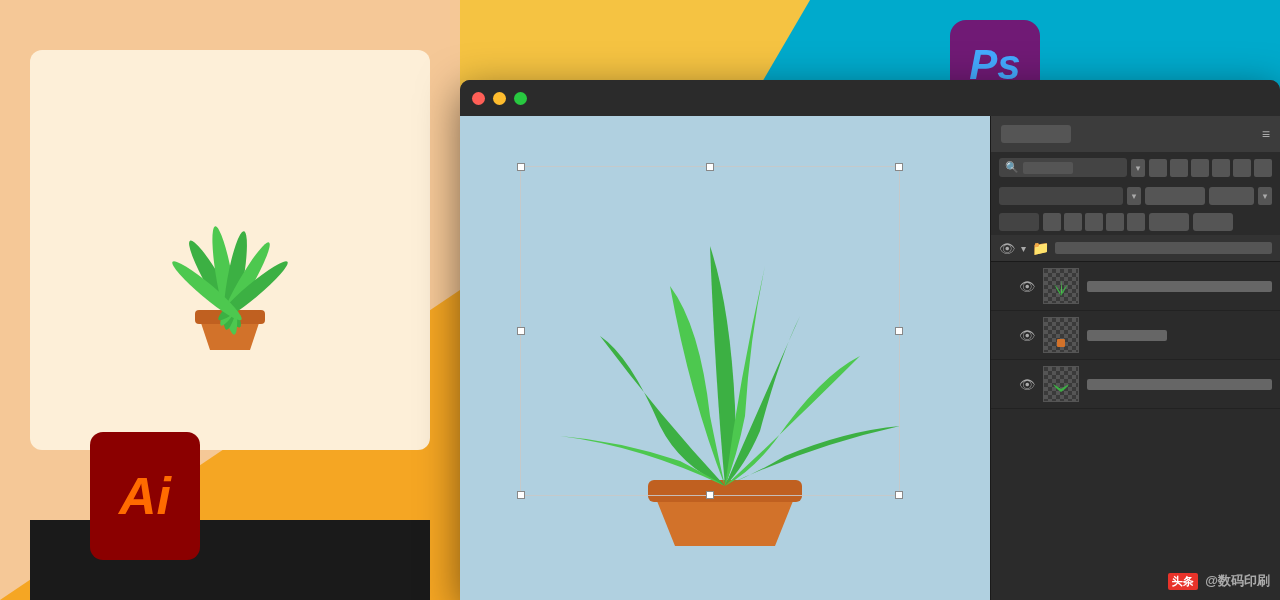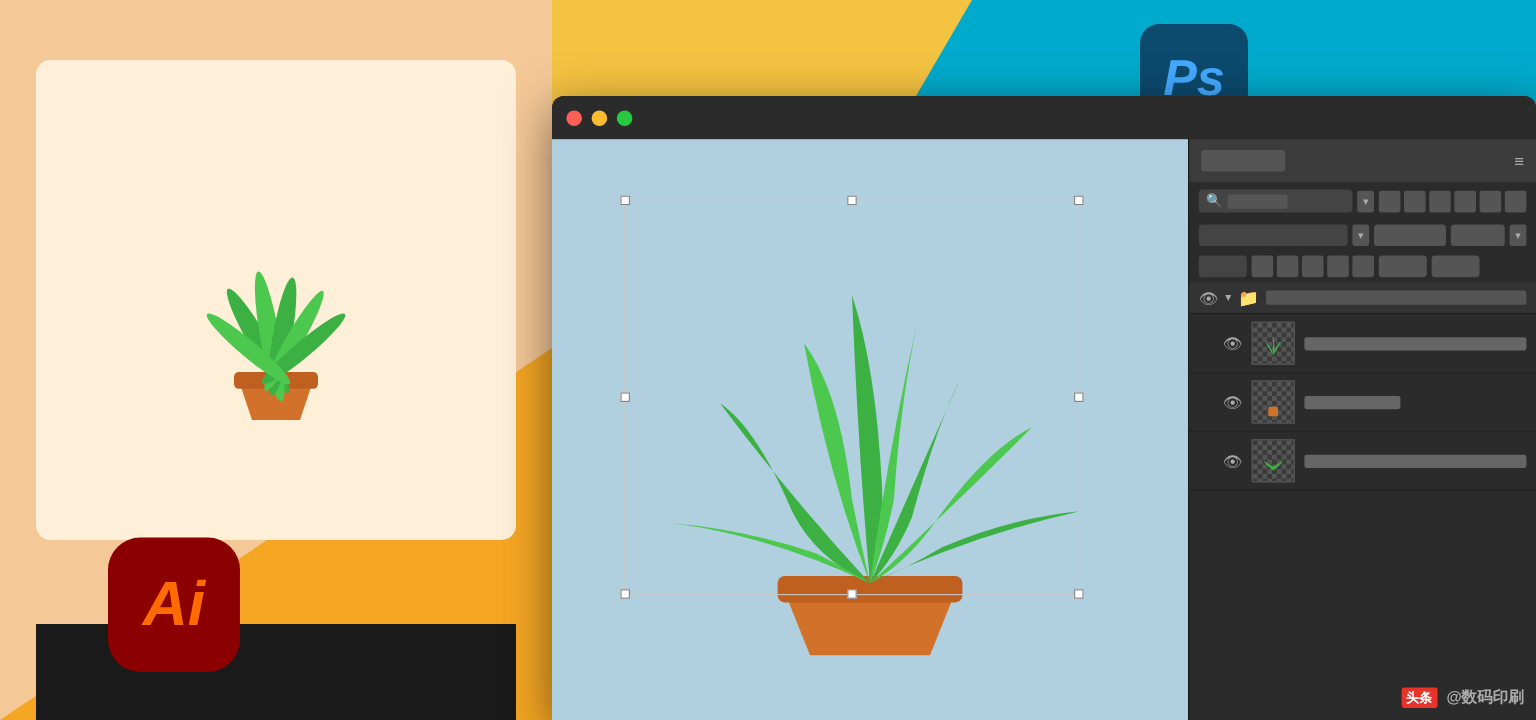--- a/index.html
+++ b/index.html
@@ -66,41 +66,41 @@
       border-radius: 12px;
       display: flex;
       align-items: center;
       justify-content: center;
     }
 
     
     .ai-badge {
       position: absolute;
       left: 90px; bottom: 40px;
-      width: 110px; height: 112px;
+      width: 110px; height: 128px;
       background: #8B0000;
-      border-radius: 27px;
+      border-radius: 13px;
       display: flex;
       align-items: center;
       justify-content: center;
     }
     .ai-badge-text {
       color: #FF6B00;
       font-size: 52px;
       font-weight: 900;
       font-style: italic;
       line-height: 1;
     }
 
     
     .ps-badge {
       position: absolute;
       right: 240px; top: 20px;
       width: 90px; height: 90px;
-      background: #0c4a6e;
+      background: #701a75;
       border-radius: 16px;
       display: flex;
       align-items: center;
       justify-content: center;
     }
     .ps-badge-text {
       color: #4AF;
       font-size: 42px;
       font-weight: 900;
       font-style: italic;

